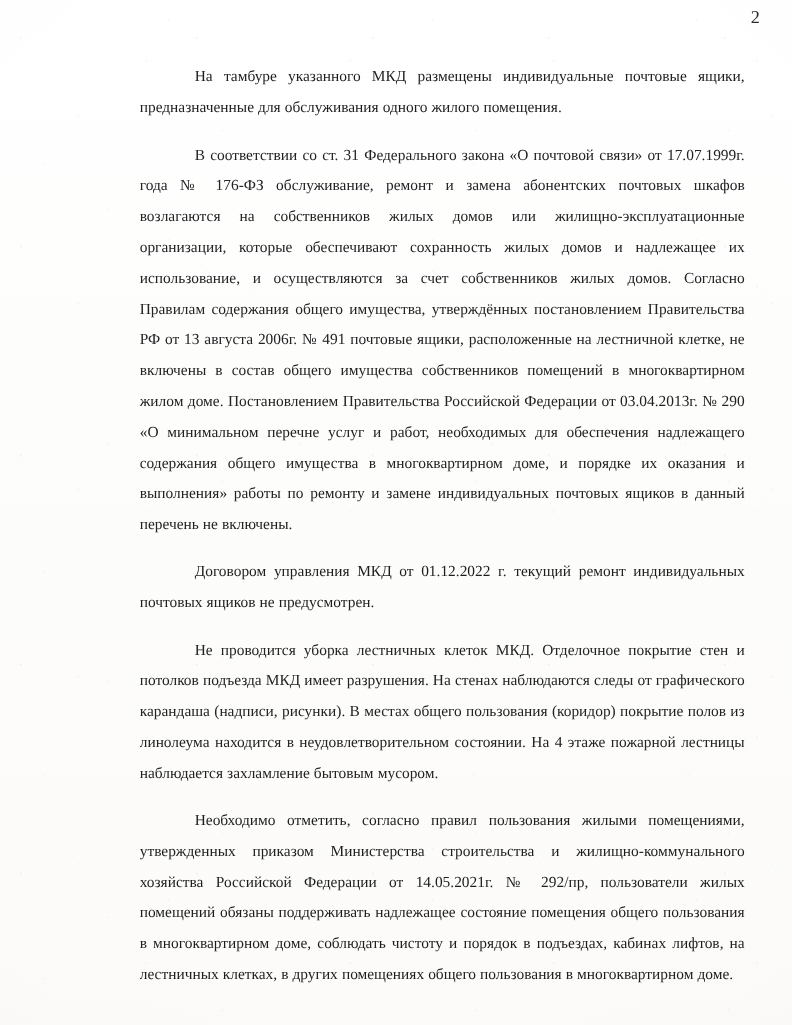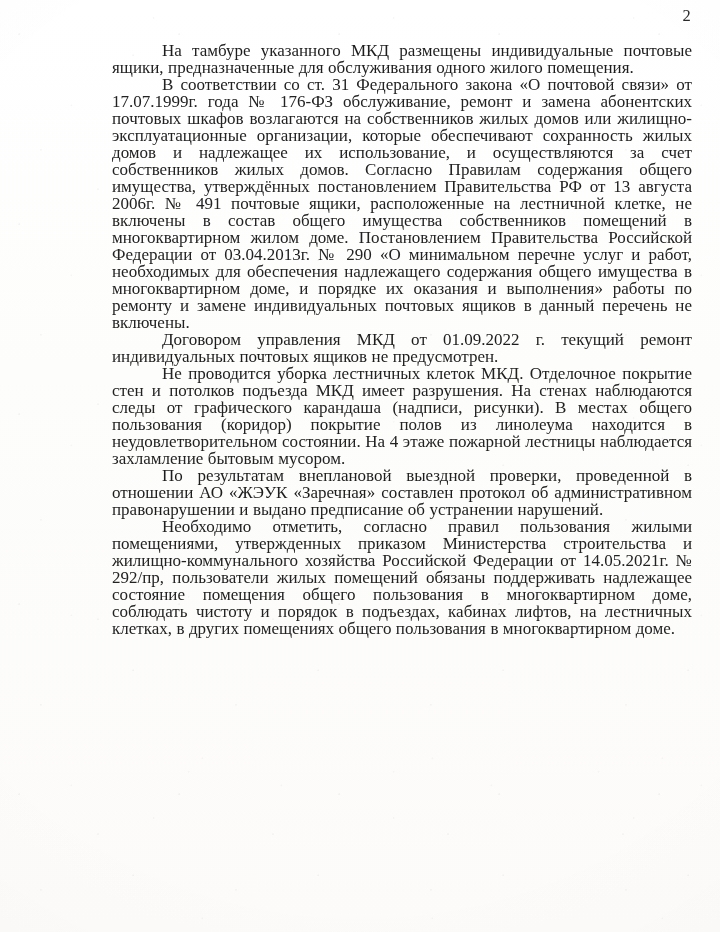--- a/index.html
+++ b/index.html
@@ -54,26 +54,26 @@
   }
 
   .body-text {
     position: absolute;
     left: 112px;
     top: 42px;
     width: 580px;
   }
 
   p.para {
-    margin: 0;
+    margin: 15px;
     text-align: justify;
     text-justify: inter-word;
     text-indent: 50px;
-    font-size: 17px;
-    line-height: 17px;
+    font-size: 14px;
+    line-height: 28px;
     color: #1f1f1f;
     word-spacing: 0.2px;
     -webkit-font-smoothing: antialiased;
   }
 
   
   p.para:nth-child(odd)  { color: #1d1d1d; }
   p.para:nth-child(even) { color: #222222; }
 
   p.para:last-child { margin-bottom: 0; }
@@ -81,19 +81,18 @@
 </head>
 <body>
 
 <div class="page">
 
   <div class="page-number">2</div>
 
   <div class="body-text">
     <p class="para">На тамбуре указанного МКД размещены индивидуальные почтовые ящики, предназначенные для обслуживания одного жилого помещения.</p>
     <p class="para">В соответствии со ст. 31 Федерального закона «О почтовой связи» от 17.07.1999г. года № 176-ФЗ обслуживание, ремонт и замена абонентских почтовых шкафов возлагаются на собственников жилых домов или жилищно-эксплуатационные организации, которые обеспечивают сохранность жилых домов и надлежащее их использование, и осуществляются за счет собственников жилых домов. Согласно Правилам содержания общего имущества, утверждённых постановлением Правительства РФ от 13 августа 2006г. № 491 почтовые ящики, расположенные на лестничной клетке, не включены в состав общего имущества собственников помещений в многоквартирном жилом доме. Постановлением Правительства Российской Федерации от 03.04.2013г. № 290 «О минимальном перечне услуг и работ, необходимых для обеспечения надлежащего содержания общего имущества в многоквартирном доме, и порядке их оказания и выполнения» работы по ремонту и замене индивидуальных почтовых ящиков в данный перечень не включены.</p>
-    <p class="para">Договором управления МКД от 01.09.2022 г. текущий ремонт индивидуальных почтовых ящиков не предусмотрен.</p>
+    <p class="para">Договором управления МКД от 01.12.2022 г. текущий ремонт индивидуальных почтовых ящиков не предусмотрен.</p>
     <p class="para">Не проводится уборка лестничных клеток МКД. Отделочное покрытие стен и потолков подъезда МКД имеет разрушения. На стенах наблюдаются следы от графического карандаша (надписи, рисунки). В местах общего пользования (коридор) покрытие полов из линолеума находится в неудовлетворительном состоянии. На 4 этаже пожарной лестницы наблюдается захламление бытовым мусором.</p>
-    <p class="para">По результатам внеплановой выездной проверки, проведенной в отношении АО «ЖЭУК «Заречная» составлен протокол об административном правонарушении и выдано предписание об устранении нарушений.</p>
     <p class="para">Необходимо отметить, согласно правил пользования жилыми помещениями, утвержденных приказом Министерства строительства и жилищно-коммунального хозяйства Российской Федерации от 14.05.2021г. № 292/пр, пользователи жилых помещений обязаны поддерживать надлежащее состояние помещения общего пользования в многоквартирном доме, соблюдать чистоту и порядок в подъездах, кабинах лифтов, на лестничных клетках, в других помещениях общего пользования в многоквартирном доме.</p>
   </div>
 
 </div>
 
 </body></html>

